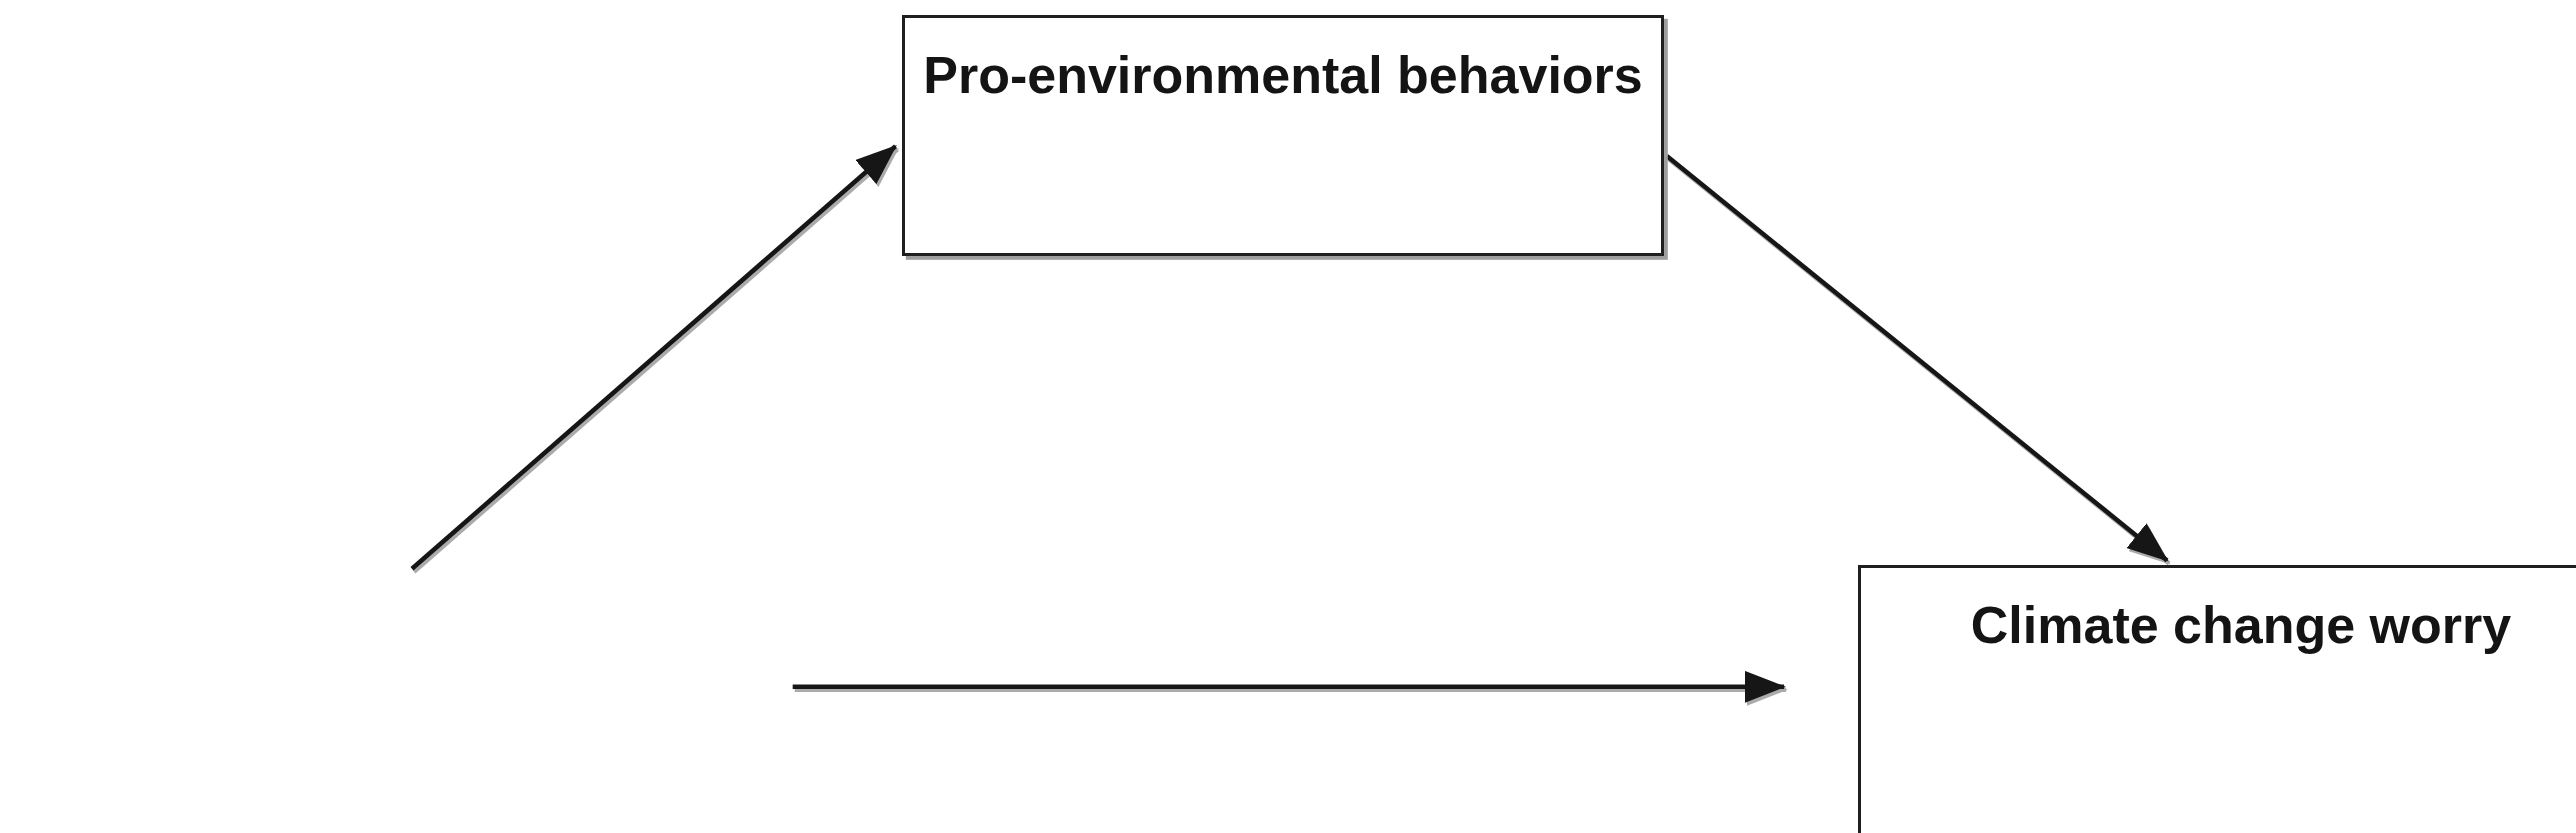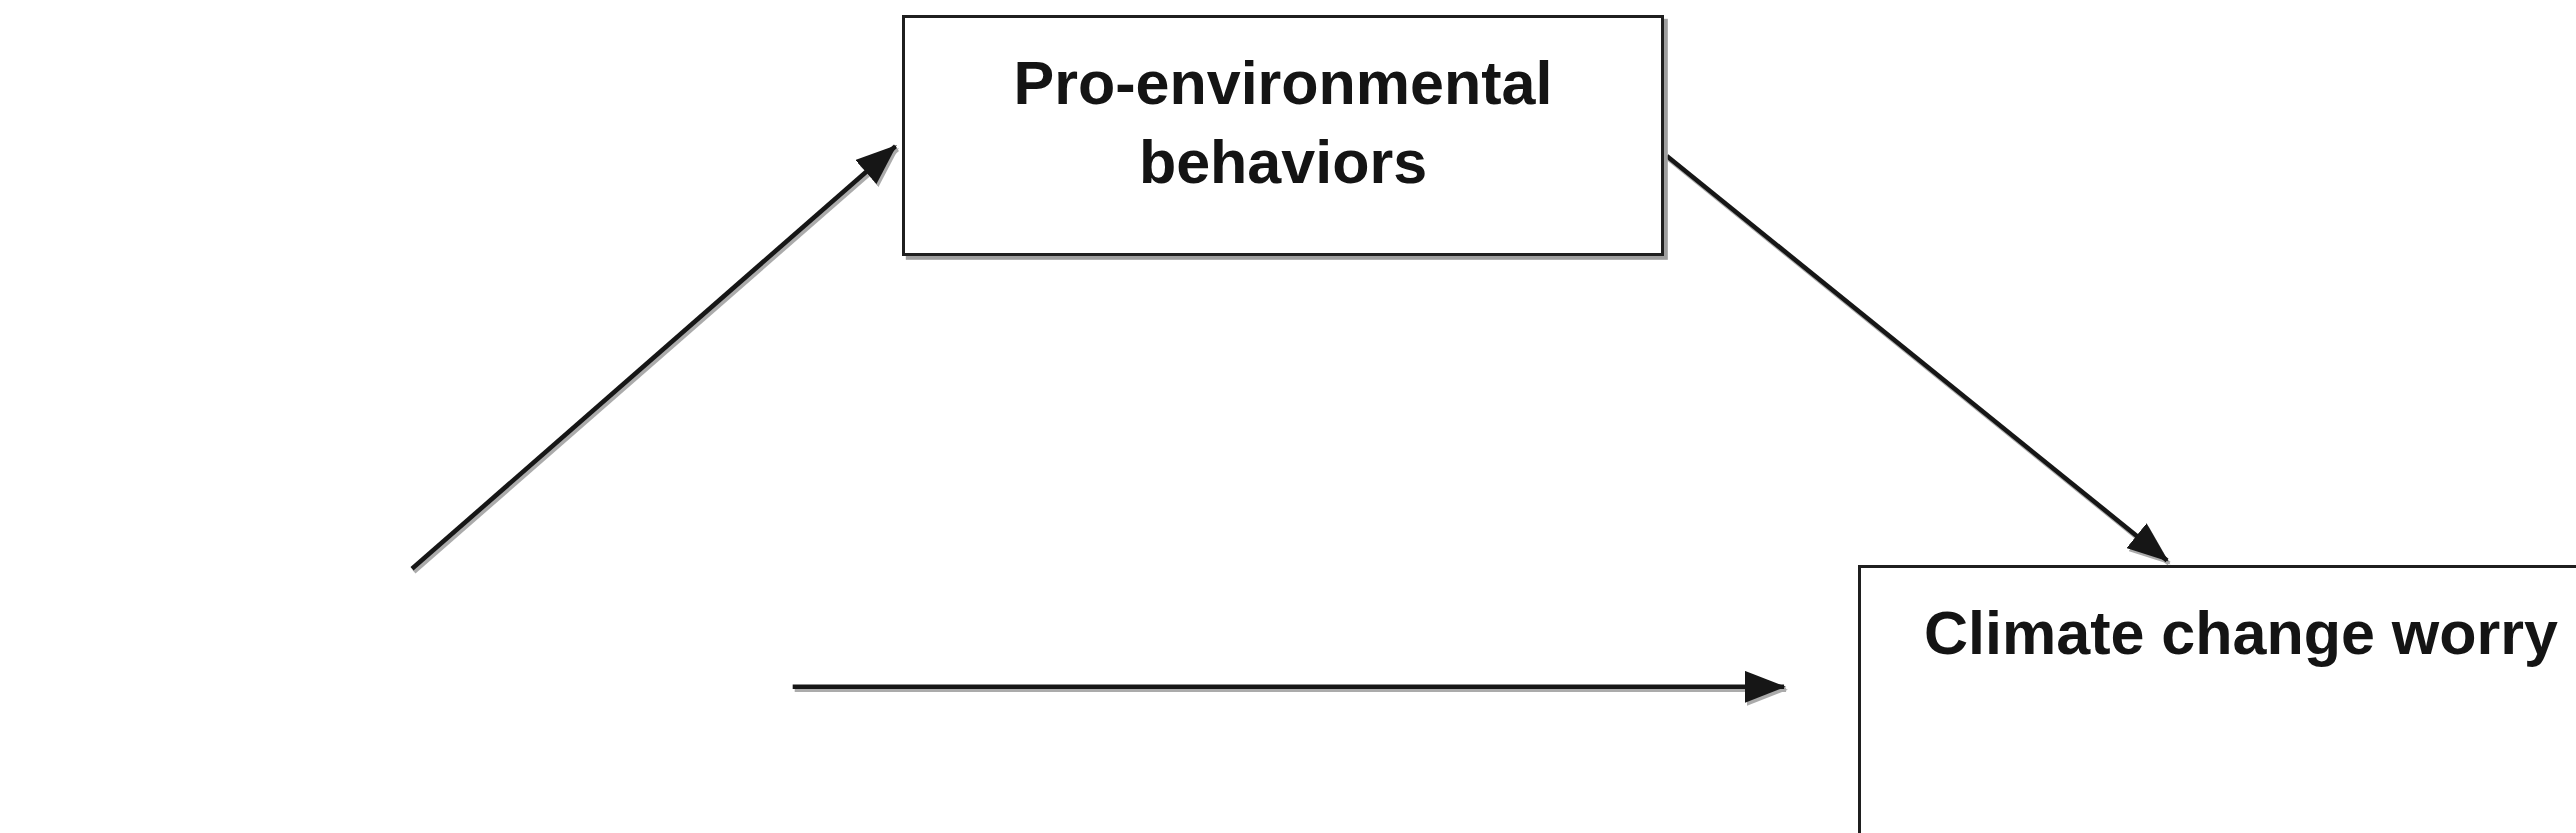--- a/index.html
+++ b/index.html
@@ -24,22 +24,22 @@
     filter: drop-shadow(2.3px 3px 0 #ababab);
   }
   .node {
     position: absolute;
     box-sizing: border-box;
     background: #ffffff;
     border: 3px solid #1f1f1f;
     box-shadow: 3.8px 3.8px 0 #9e9e9e;
     text-align: center;
     padding-top: 26px;
-    font-size: 61px;
-    line-height: 79px;
+    font-size: 52px;
+    line-height: 62px;
     font-weight: 600;
     color: #141414;
     letter-spacing: 0;
   }
   .node .label {
     display: block;
     width: 100%;
   }
   .node-mediator {
     left: 902px;

